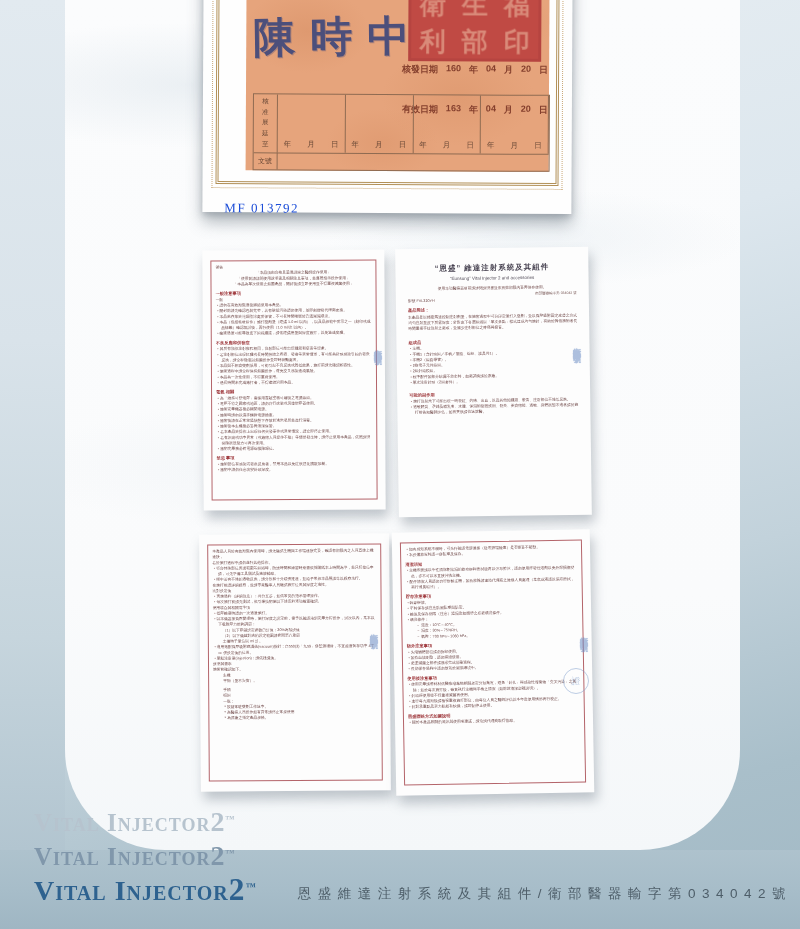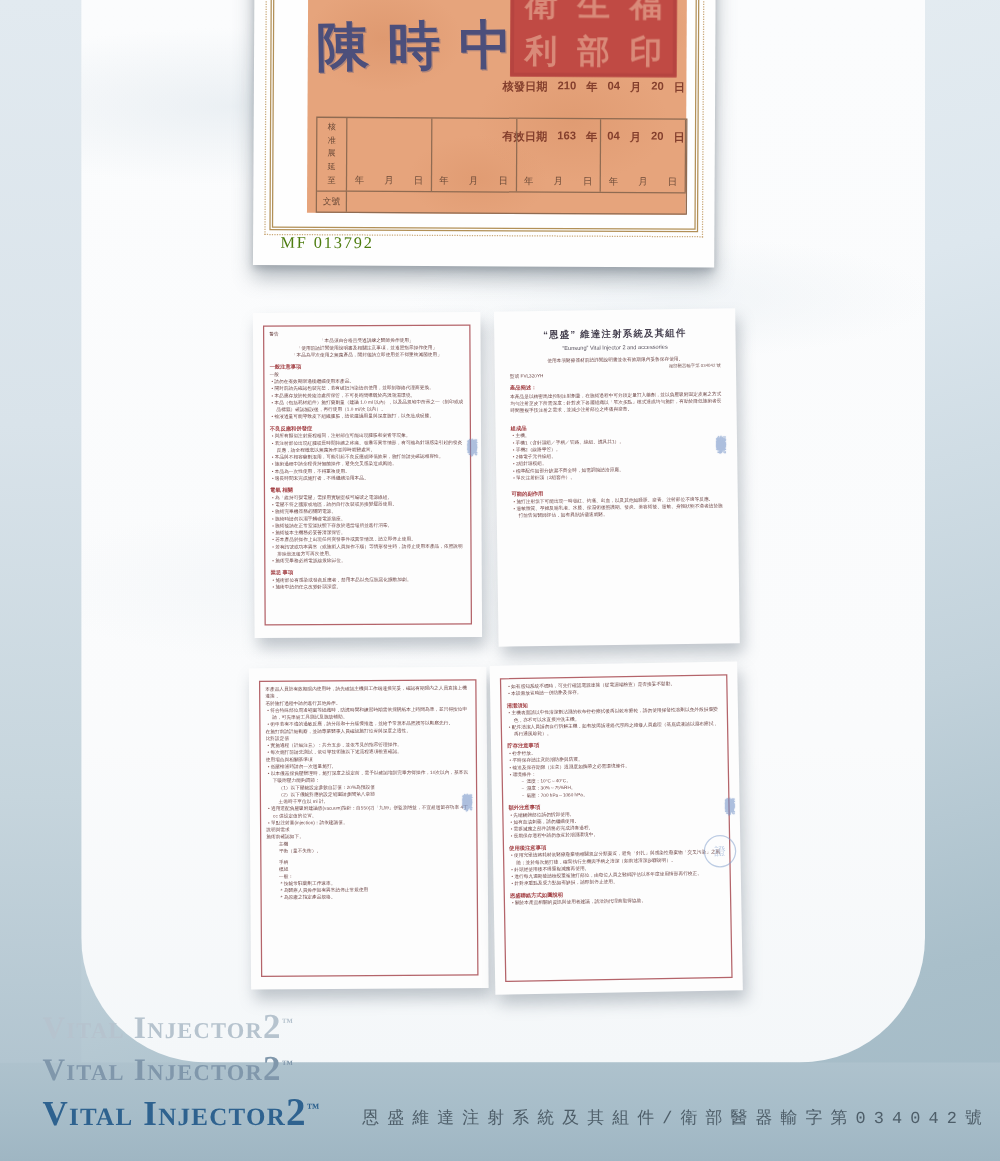--- a/index.html
+++ b/index.html
@@ -99,22 +99,22 @@
   .ct-ymd{
     position:absolute;left:6px;right:6px;bottom:3px;display:flex;justify-content:space-between;
     font-size:7.5px;color:#6b4a38;
   }
   .ct-docno{
     grid-column:1;grid-row:2;border-top:1px solid #8f6b52;border-right:1px solid #8f6b52;
     font-size:7px;color:#6b4a38;display:flex;align-items:center;justify-content:center;
   }
   .ct-rest{grid-column:2 / 6;grid-row:2;border-top:1px solid #8f6b52;}
   .cert-number{
-    position:absolute;left:22px;top:220px;
-    font-family:"Liberation Serif",serif;font-size:13px;letter-spacing:1.5px;color:#4d7c0f;
+    position:absolute;left:22px;top:234px;
+    font-family:"Liberation Serif",serif;font-size:13px;letter-spacing:1.5px;color:#1d4ed8;
   }
 
   
   .page{position:absolute;background:#fdfdfd;box-shadow:3px 8px 12px rgba(100,112,126,.38);}
   .page-1{left:203px;top:250px;width:182px;height:260px;transform:rotate(-.3deg);}
   .page-2{left:397px;top:248px;width:193px;height:268px;transform:rotate(-.8deg);}
   .page-3{left:200px;top:534px;width:190px;height:257px;transform:rotate(-.4deg);}
   .page-4{left:394px;top:531px;width:198px;height:263px;transform:rotate(-1deg);}
   .page-frame{position:absolute;top:10px;bottom:10px;left:8px;right:8px;border:1px solid #b4646a;}
   .page-body{
@@ -155,21 +155,21 @@
     letter-spacing:1px;white-space:nowrap;
   }
   .logo .word{font-variant:small-caps;font-family:Liberation Serif, serif;}
   .logo .num{font-size:1.12em;}
   .logo .tm{font-size:.36em;vertical-align:super;letter-spacing:0;}
   .logo-1{top:806px;font-size:25px;color:#b6c3ce;font-weight:600;}
   .logo-2{top:840px;font-size:25px;color:#8097ab;font-weight:600;}
   .logo-3{top:872px;font-size:28px;color:#2e628f;font-weight:700;}
   .footer-text{
     position:absolute;top:885px;right:8px;
-    font-size:13.5px;letter-spacing:6.5px;color:#4e5e69;white-space:nowrap;font-family:Liberation Mono, monospace;
+    font-size:13.5px;letter-spacing:6.5px;color:#4e5e69;white-space:nowrap;
   }
 </style>
 </head>
 <body>
 
 <div class="bg-left"></div>
 <div class="bg-right"></div>
 <div class="bg-bottom"></div>
 <div class="panel"></div>
 
@@ -180,21 +180,21 @@
   <div class="cert-seal">
       <span class="seg">衛</span>
       <span class="seg">生</span>
       <span class="seg">福</span>
       <span class="seg">利</span>
       <span class="seg">部</span>
       <span class="seg">印</span>
     </div>
   <div class="cert-date d1">
       <span class="seg">核發日期</span>
-      <span class="seg">210</span>
+      <span class="seg">160</span>
       <span class="seg">年</span>
       <span class="seg">04</span>
       <span class="seg">月</span>
       <span class="seg">20</span>
       <span class="seg">日</span>
     </div>
   <div class="cert-date d2">
       <span class="seg">有效日期</span>
       <span class="seg">163</span>
       <span class="seg">年</span>

